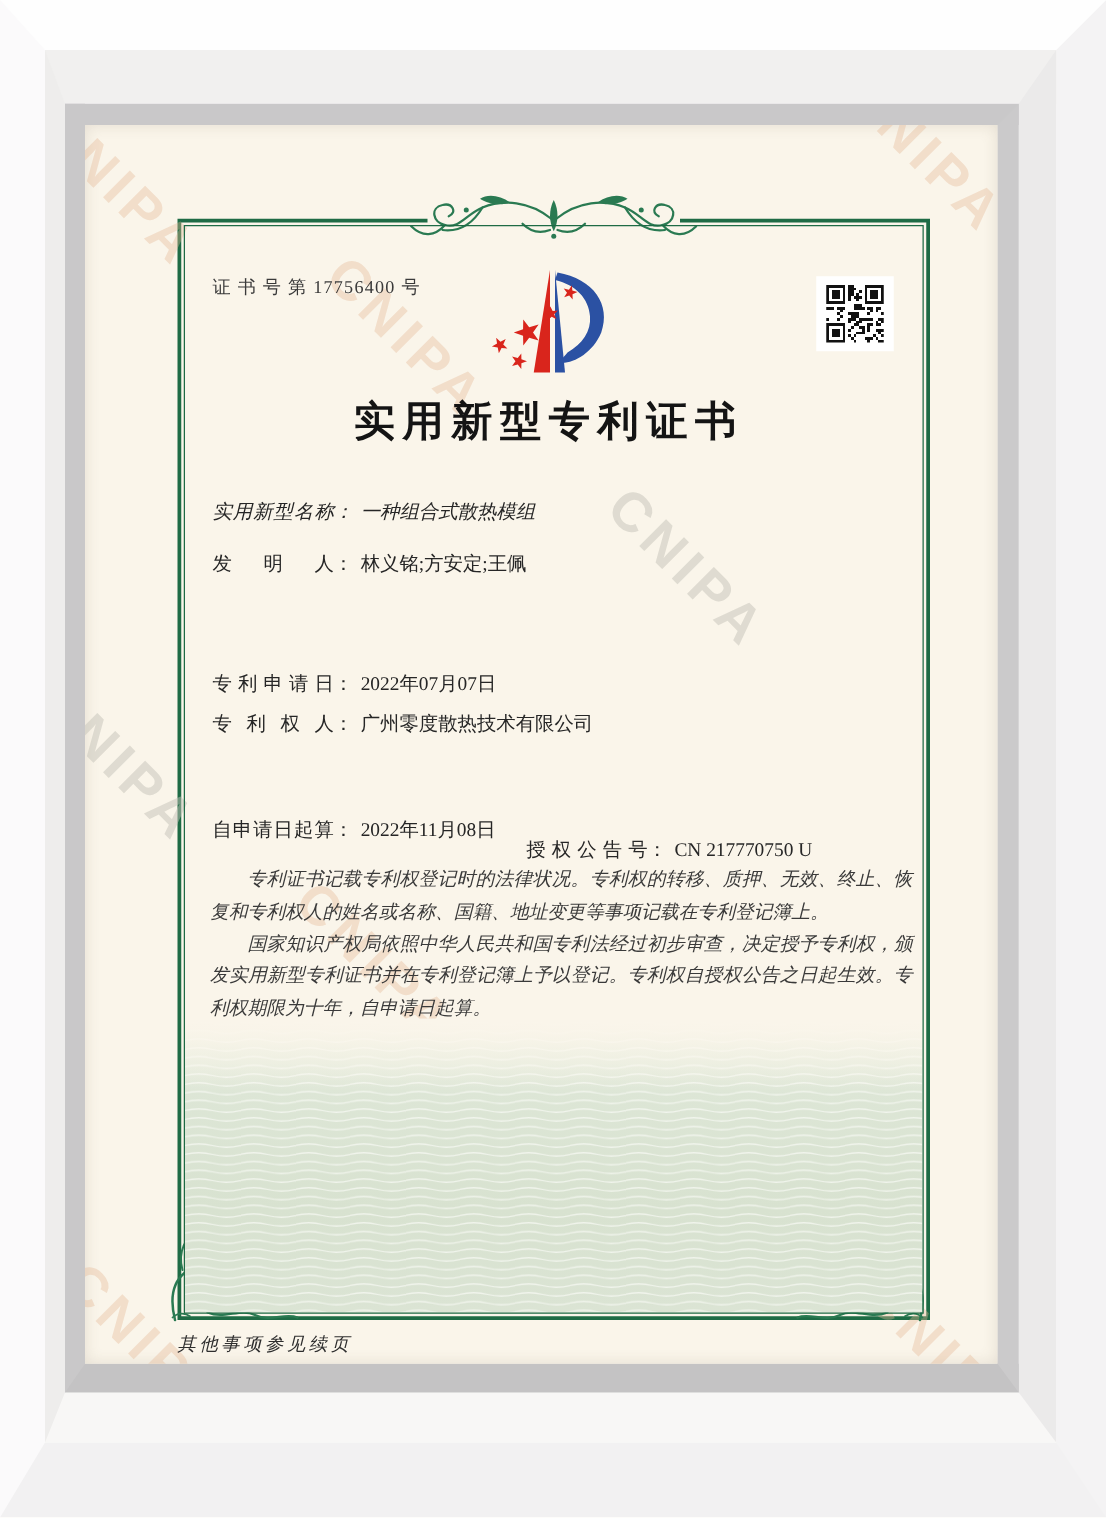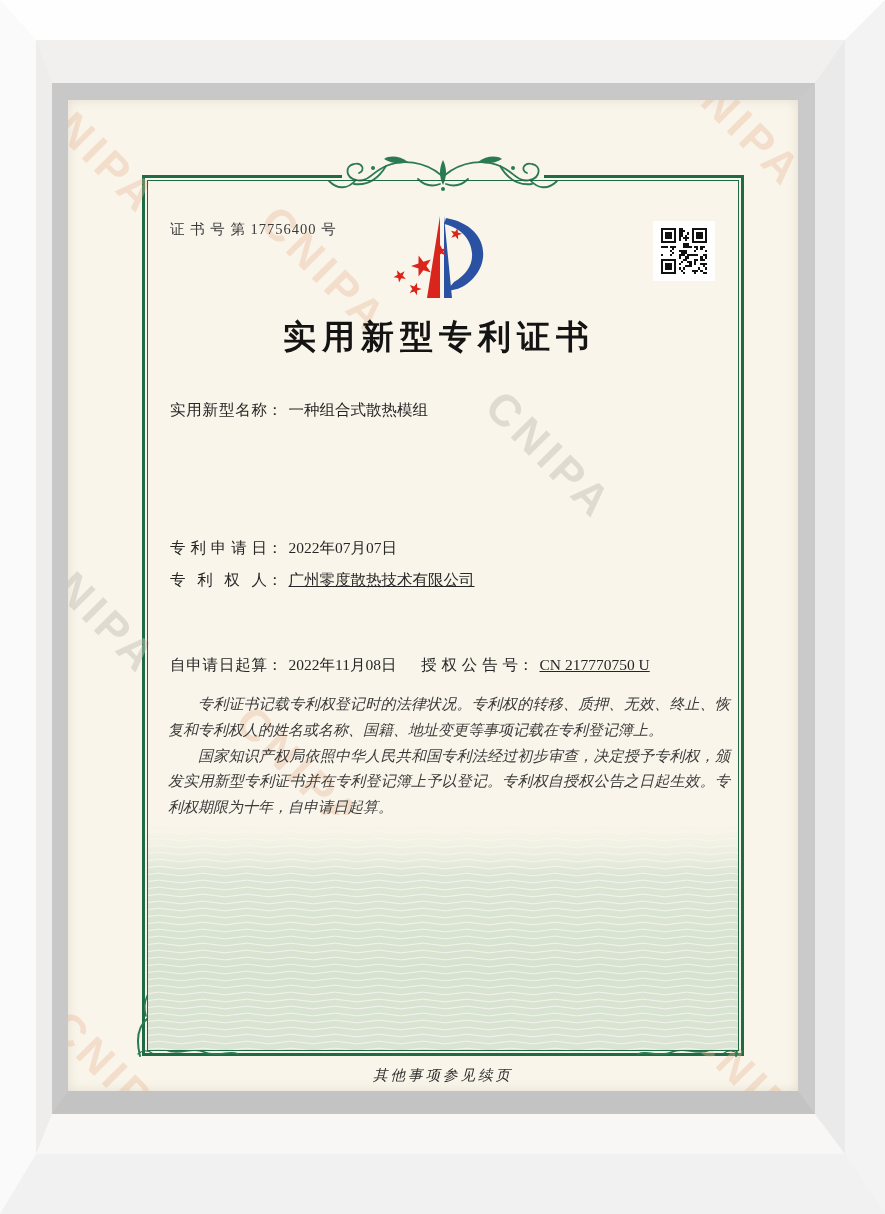--- a/index.html
+++ b/index.html
@@ -41,36 +41,36 @@
   
   .cert-no{position:absolute;left:102px;top:120px;font-size:14.5px;color:#3a3a3a;letter-spacing:1px;}
   .qr-box{position:absolute;left:585px;top:121px;width:62px;height:60px;background:#ffffff;}
   .qr-box svg{display:block;margin:7px auto 0 auto;}
   .title{position:absolute;left:74px;top:215px;width:594px;text-align:center;
          font-size:33px;font-weight:bold;letter-spacing:6px;color:#141414;}
 
   .frow{position:absolute;left:102px;font-size:15.5px;line-height:19px;color:#262626;white-space:nowrap;}
   .flabel{display:inline-block;width:97px;text-align:justify;text-align-last:justify;}
   .fcolon{display:inline-block;margin-right:6px;}
-  .grant2{position:absolute;left:251px;top:0;text-decoration:underline;}
+  .grant2{position:absolute;left:251px;top:16px;}
 
   .body-text{position:absolute;left:100px;top:592px;width:562px;font-size:15px;line-height:25.8px;
          color:#3a3a3a;font-style:italic;text-align:justify;}
   .body-text p{margin:0;text-indent:2em;}
 
   .barcode{position:absolute;left:117px;top:762px;}
   .post-label{position:absolute;left:127px;top:822px;font-family:"Liberation Sans",sans-serif;
          font-size:15.5px;color:#1d1d1d;letter-spacing:2px;}
   .post-name{position:absolute;left:127px;top:858px;font-family:"Liberation Sans",sans-serif;
          font-size:15.5px;color:#1d1d1d;letter-spacing:2px;}
   .sig{position:absolute;left:222px;top:782px;}
   .issue-date{position:absolute;left:455px;top:875px;width:170px;font-size:15.5px;color:#222;letter-spacing:1px;}
   .page-info{position:absolute;left:74px;top:924px;width:602px;text-align:center;
          font-size:13.5px;color:#333;}
-  .cont-note{position:absolute;left:74px;top:966px;width:602px;text-align:center;
+  .cont-note{position:absolute;left:74px;top:966px;width:602px;
          font-size:14.5px;color:#2e2e2e;font-style:italic;letter-spacing:3px;}
 </style>
 </head>
 <body>
 
 <div class="stage">
   <div class="f1"></div>
   <div class="f2"></div>
   <div class="f3"></div>
 
@@ -274,27 +274,30 @@
           <rect x="15" y="1" width="5" height="5" fill="#fff"></rect>
           <rect x="16" y="2" width="3" height="3" fill="#111"></rect>
           <rect x="0" y="14" width="7" height="7" fill="#111"></rect>
           <rect x="1" y="15" width="5" height="5" fill="#fff"></rect>
           <rect x="2" y="16" width="3" height="3" fill="#111"></rect>
         </svg>
     </div>
 
     <div class="title">实用新型专利证书</div>
 
-    <div class="frow" style="top:300px;">
+    <div class="frow" style="top:300px;font-style:italic;">
       <span class="flabel">实用新型名称</span><span class="fcolon">：</span><span>一种组合式散热模组</span>
+    </div>
+    <div class="frow" style="top:342px;">
+      <span class="flabel">发明人</span><span class="fcolon">：</span><span>林义铭;方安定;王佩</span>
     </div>
     <div class="frow" style="top:438px;">
       <span class="flabel">专利申请日</span><span class="fcolon">：</span><span>2022年07月07日</span>
     </div>
-    <div class="frow" style="top:470px;text-decoration:underline;">
+    <div class="frow" style="top:470px;">
       <span class="flabel">专利权人</span><span class="fcolon">：</span><span>广州零度散热技术有限公司</span>
     </div>
     <div class="frow" style="top:555px;">
       <span class="flabel">自申请日起算</span><span class="fcolon">：</span><span>2022年11月08日</span>
       <span class="grant2">
         <span class="flabel">授权公告号</span><span class="fcolon">：</span><span>CN 217770750 U</span>
       </span>
     </div>
 
     <div class="body-text">

